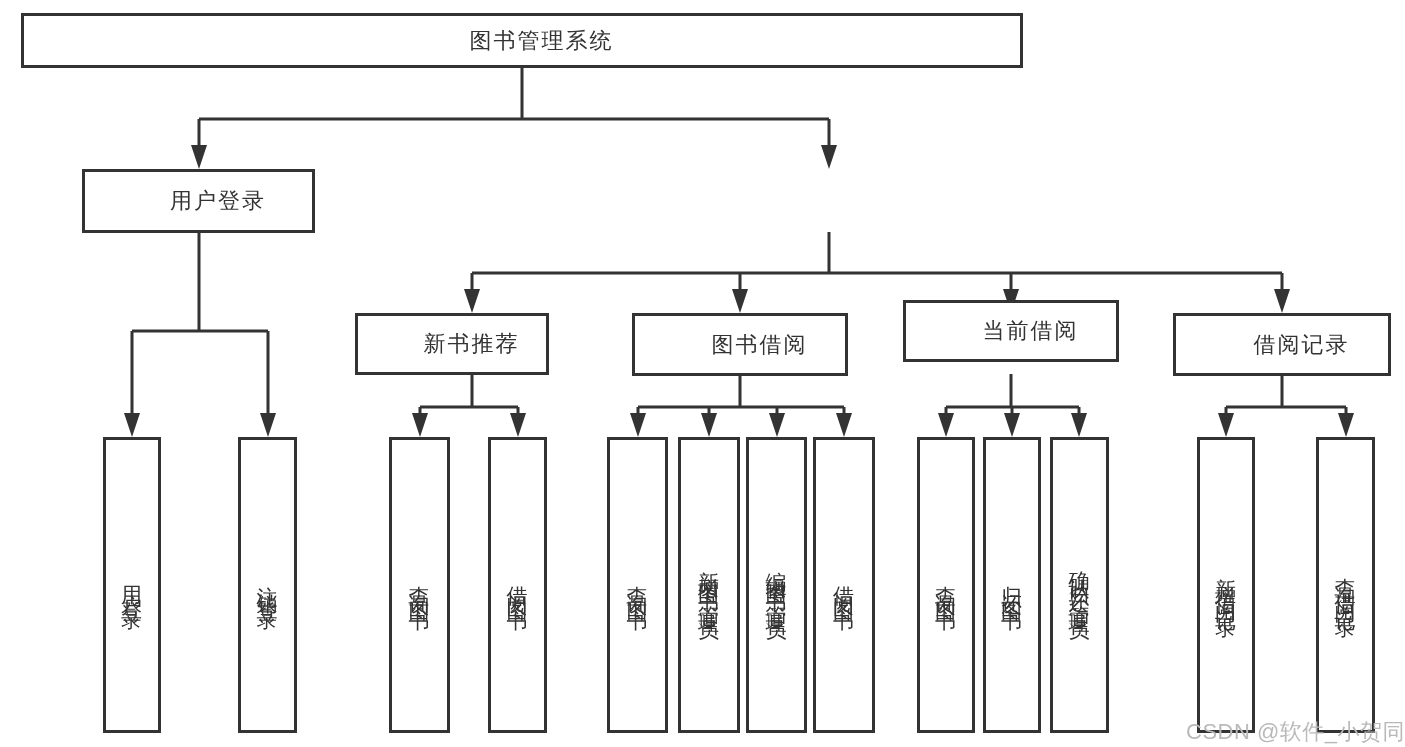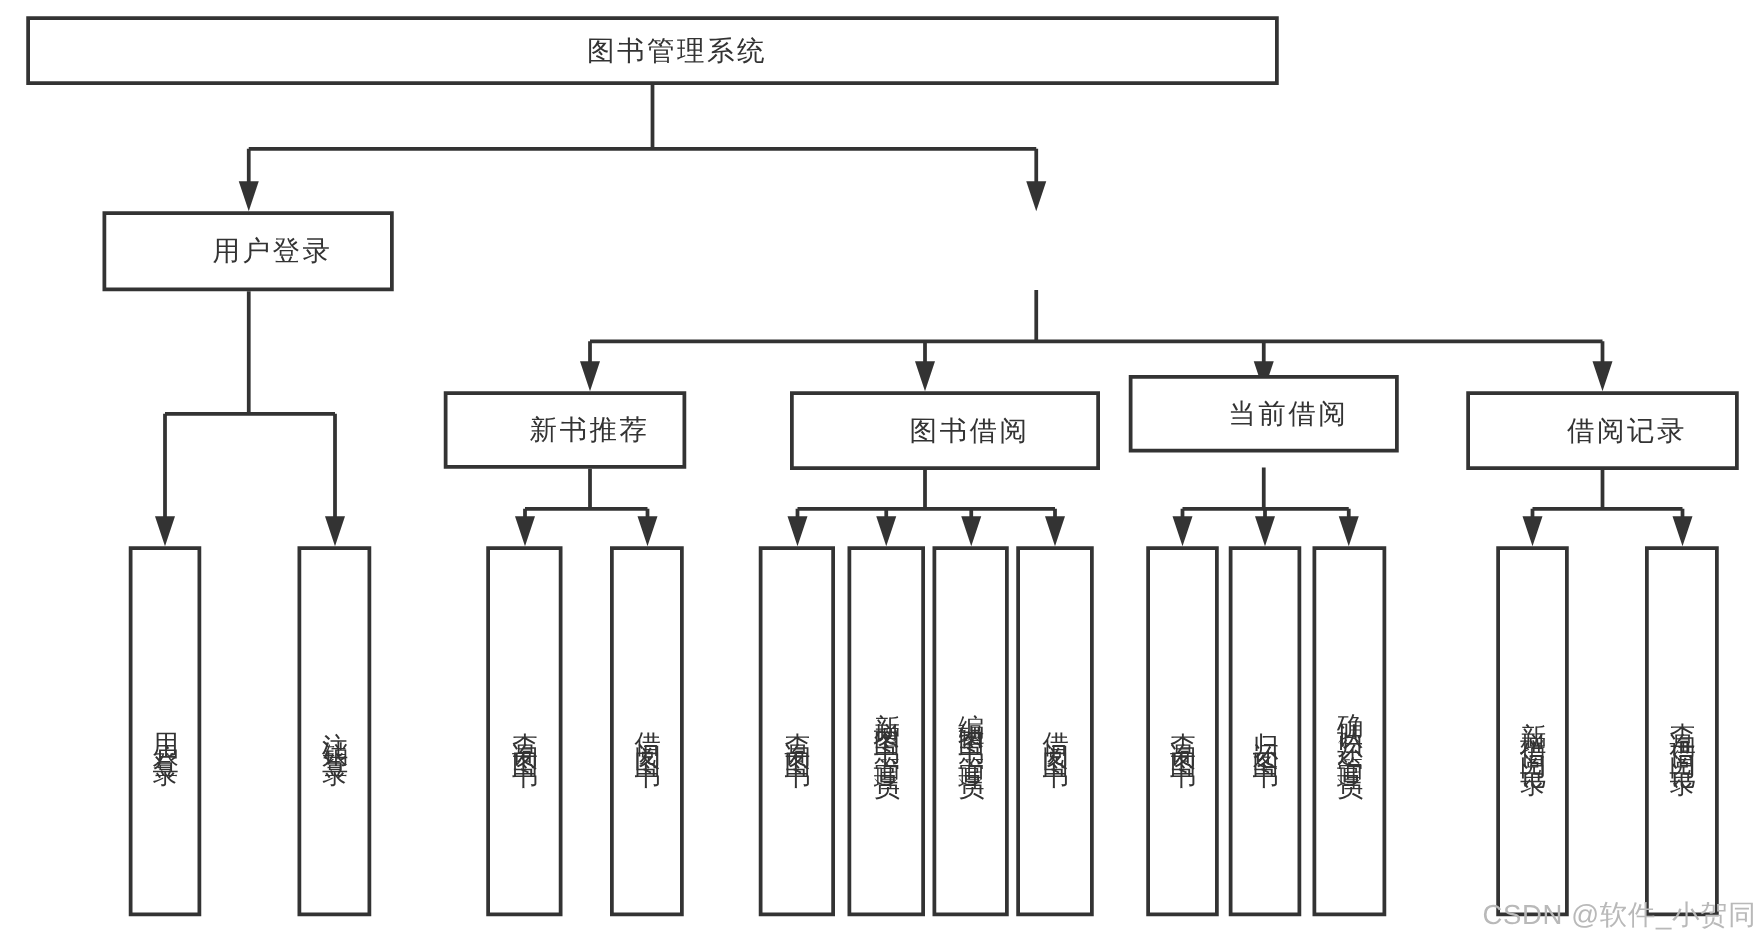--- a/index.html
+++ b/index.html
@@ -76,21 +76,21 @@
     <span class="label">图书管理系统</span>
   </div>
 
   <div class="hbox" style="left:82px;top:169px;width:233px;height:64px;">
     <span class="label">用户登录</span>
   </div>
 
   <div class="hbox" style="left:355px;top:313px;width:194px;height:62px;">
     <span class="label">新书推荐</span>
   </div>
-  <div class="hbox" style="left:632px;top:313px;width:248px;height:63px;">
+  <div class="hbox" style="left:632px;top:313px;width:216px;height:63px;">
     <span class="label">图书借阅</span>
   </div>
   <div class="hbox" style="left:903px;top:300px;width:216px;height:62px;">
     <span class="label">当前借阅</span>
   </div>
   <div class="hbox" style="left:1173px;top:313px;width:218px;height:63px;">
     <span class="label">借阅记录</span>
   </div>
 
   <div class="vbox" style="left:103px;width:58px;">

